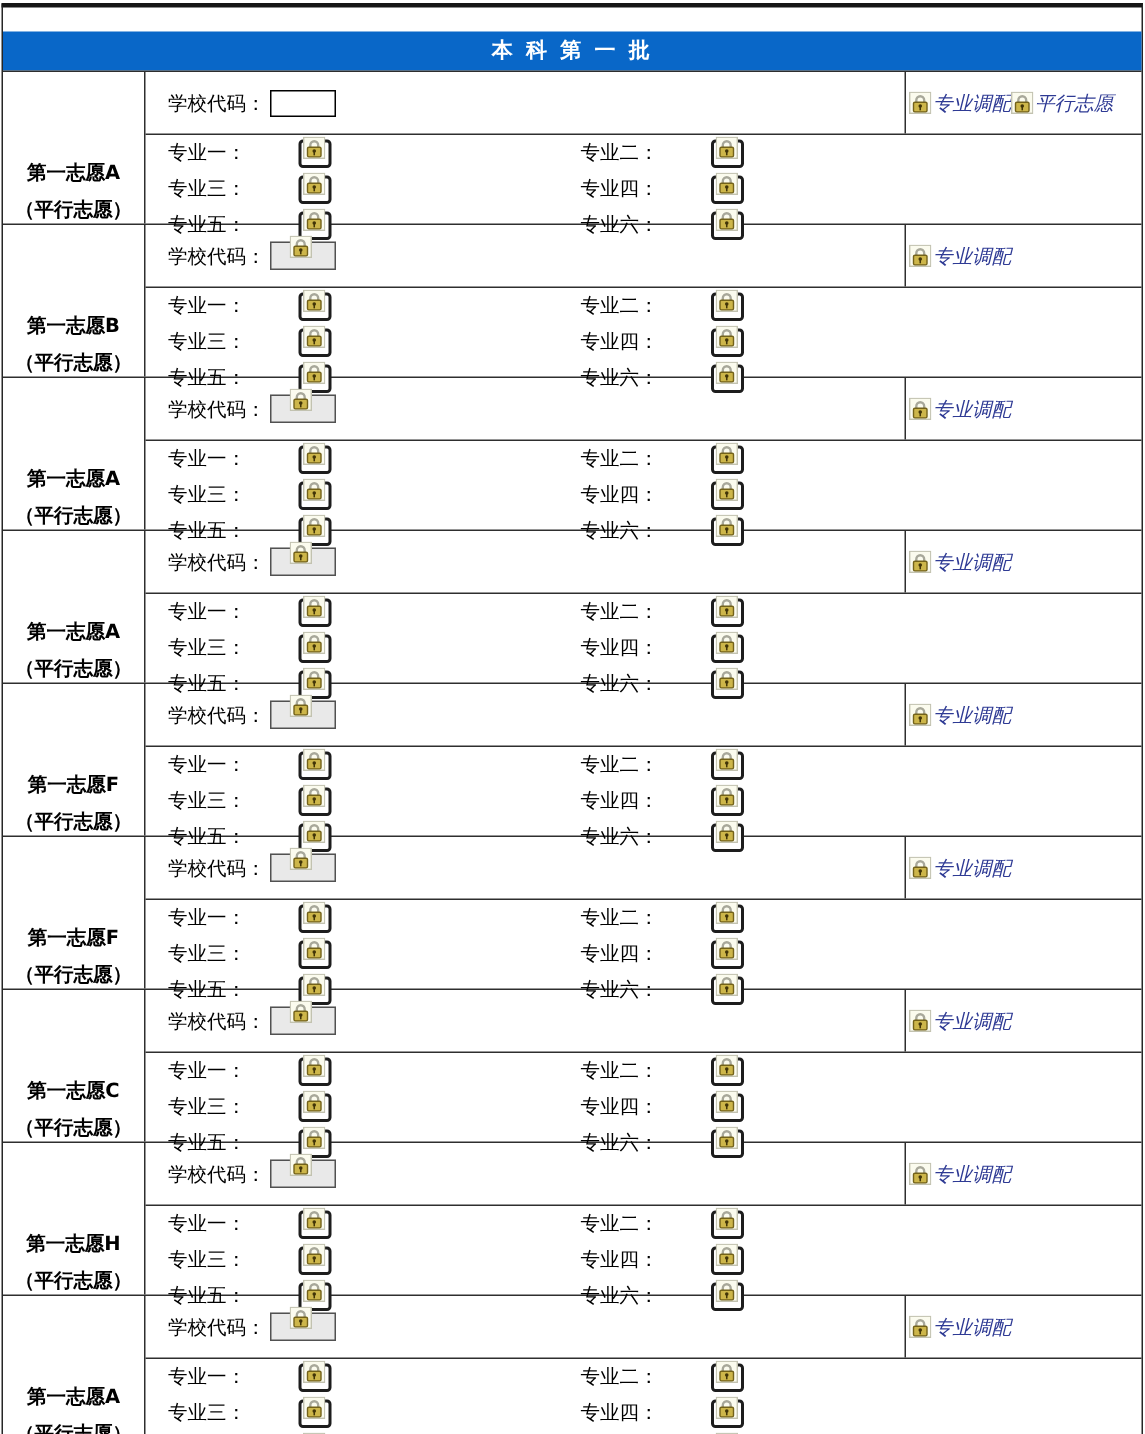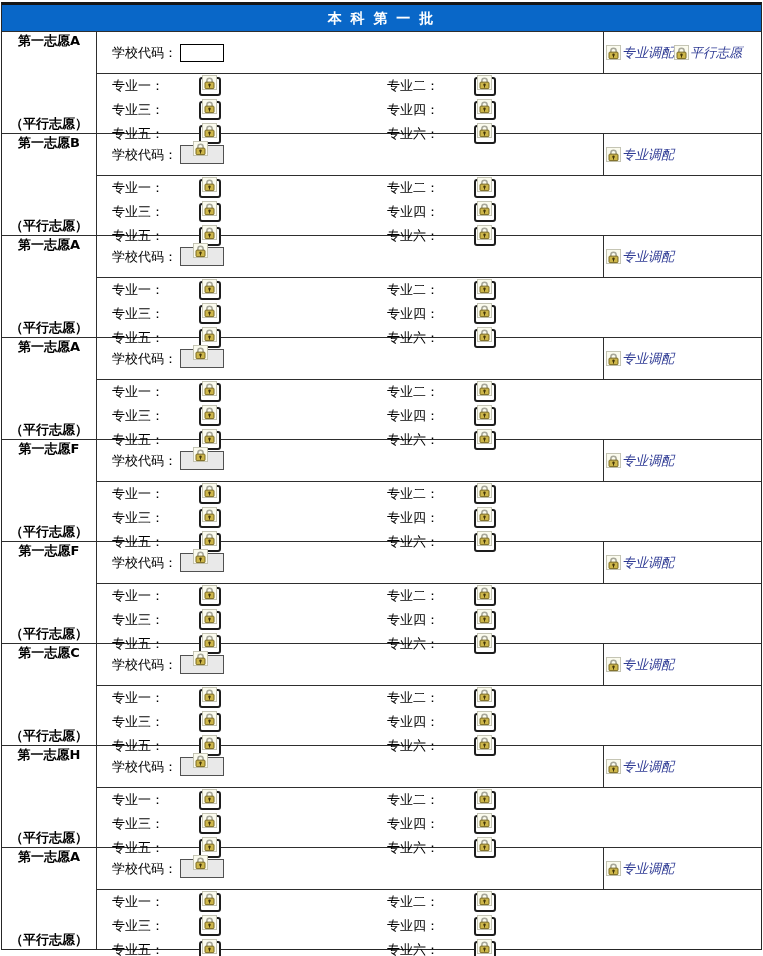--- a/index.html
+++ b/index.html
@@ -1,24 +1,24 @@
 <!DOCTYPE html>
 <html><head>
 <meta charset="utf-8">
 <style>
   * { box-sizing: border-box; }
   html, body { margin: 0; padding: 0; background: #fff; }
   body { font-family: "DejaVu Sans", "Liberation Sans", sans-serif; color: #000; }
   .page { width: 763px; height: 956px; overflow: hidden; }
   .tbl { margin: 2px 1px 0 1px; border: 1px solid #262626; border-top: 3px solid #161616; background: #fff; }
   .hdr { height: 26px; line-height: 26px; background: #0967c8; color: #fff; text-align: center;
-         font-size: 14px; font-weight: bold; letter-spacing: 2px; }
+         font-size: 14px; font-weight: bold; letter-spacing: 2px; margin-top: 16px; }
   .blk { display: flex; border-top: 1px solid #2e2e2e; height: 102px; }
   .side { width: 95px; flex: none; border-right: 1px solid #2e2e2e; display: flex; flex-direction: column;
-          justify-content: space-between; align-items: center; gap: 7px; font-size: 13px; font-weight: bold; }
+          justify-content: flex-end; align-items: center; gap: 7px; font-size: 13px; font-weight: bold; }
   .main { flex: 1; display: flex; flex-direction: column; min-width: 0; }
   .trow { height: 42px; flex: none; display: flex; border-bottom: 1px solid #2e2e2e; }
   .school { flex: 1; display: flex; align-items: center; padding-left: 15px; font-size: 13px; }
   .adjust { width: 158px; flex: none; border-left: 1px solid #2e2e2e; display: flex; align-items: center;
             padding-left: 2px; font-size: 13px; color: #2e3a94; white-space: nowrap; }
   .adj-item { display: inline-flex; align-items: center; font-style: italic; }
   .majors { height: 75px; display: grid; grid-template-columns: 275px auto; align-content: space-evenly;
             padding-left: 15px; font-size: 13px; }
   .mj { display: flex; align-items: center; height: 24px; gap: 32px; }
   .scode { width: 44px; height: 18px; border: 1px solid #000; margin-left: 3px; padding: 0 2px;

